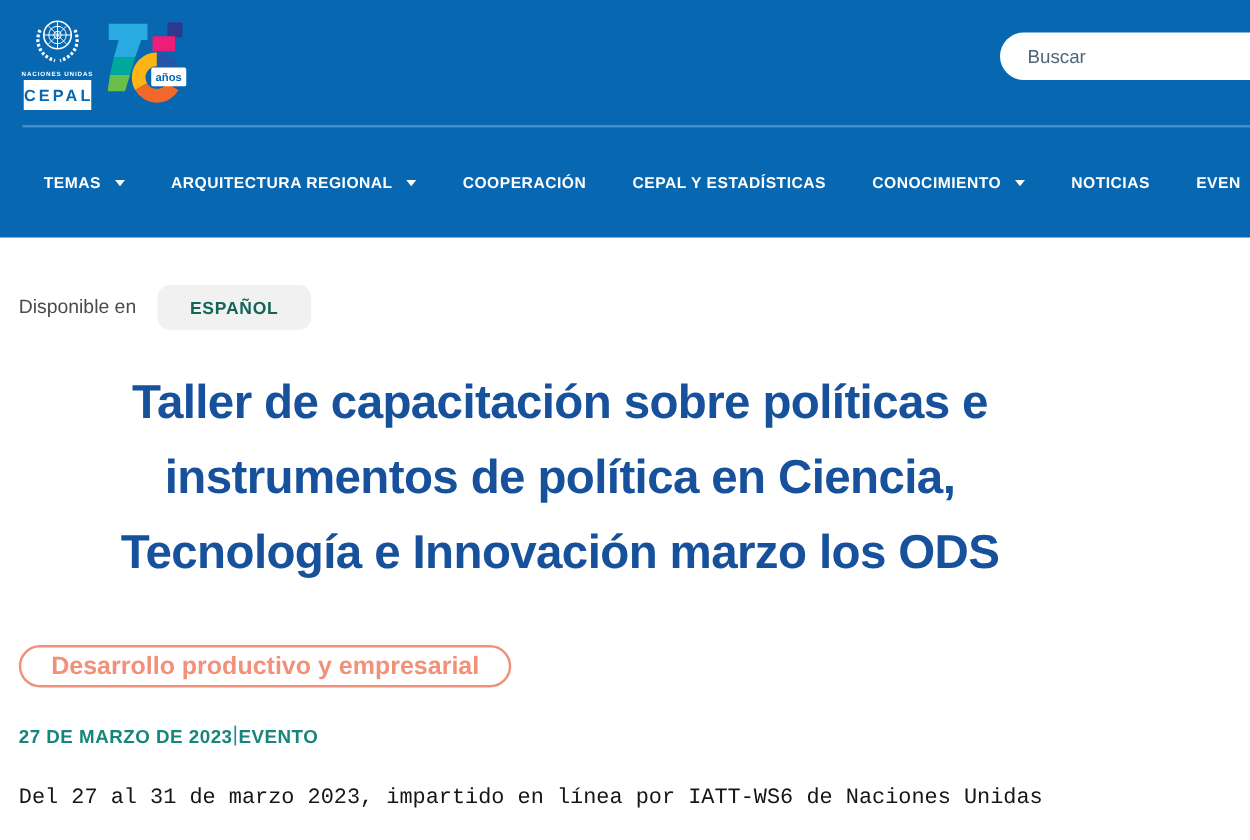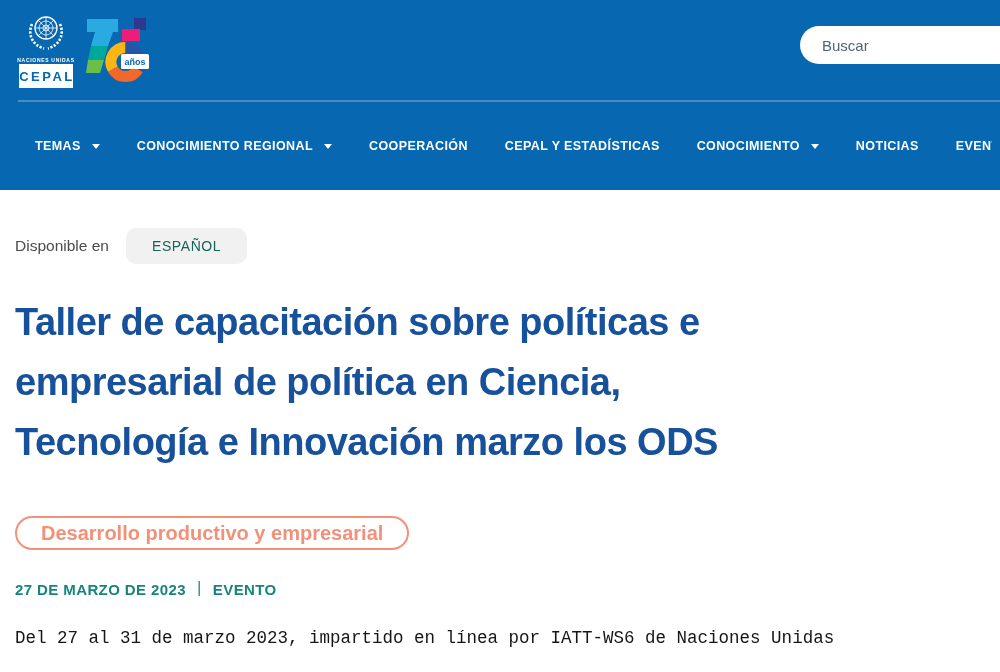--- a/index.html
+++ b/index.html
@@ -34,33 +34,33 @@
             font-size:12.5px;letter-spacing:.4px;cursor:pointer;}
   .caret{width:0;height:0;border-left:4.5px solid transparent;border-right:4.5px solid transparent;
          border-top:5px solid #fff;margin-left:11px;}
 
   
   .content{position:absolute;left:0;top:190px;width:896px;padding:38px 15px 0;box-sizing:border-box;}
 
   .avail-row{display:flex;align-items:center;gap:17px;height:36px;}
   .avail-label{font-size:15.5px;color:#4b4b4b;}
   .lang-pill{background:#f1f1f1;border:none;border-radius:10px;height:36px;padding:0 26px;
-             font-weight:normal;font-size:14px;letter-spacing:.6px;color:#166358;
+             font-weight:bold;font-size:14px;letter-spacing:.6px;color:#166358;
              font-family:"Liberation Sans",sans-serif;cursor:pointer;}
 
   .title{margin:28px 0 0;font-weight:bold;font-size:38px;line-height:60px;color:#17519c;
          letter-spacing:-.5px;}
-  .tline{display:block;white-space:nowrap;}
+  .tline{display:block;white-space:nowrap;text-align:center;}
 
   .topic-row{margin-top:44px;}
   .topic-pill{display:inline-flex;align-items:center;height:30px;padding:0 24px;
               border:2px solid #f2917a;border-radius:18px;color:#f2917a;font-weight:bold;
               font-size:20px;text-decoration:none;cursor:pointer;}
 
-  .meta-row{margin-top:30px;display:flex;align-items:center;gap:11px;height:18px;
+  .meta-row{margin-top:30px;display:flex;align-items:center;height:18px;
             font-weight:bold;font-size:15px;letter-spacing:.4px;color:#17857c;}
   .meta-sep{font-weight:normal;font-size:17px;color:#2d89a8;transform:translateY(-1px);}
 
   .summary{margin:30px 0 0;font-family:Liberation Mono, monospace;font-size:17.5px;color:#161616;}
 </style>
 </head>
 <body>
 
 <div class="viewport">
 
@@ -101,21 +101,21 @@
     <input class="search" type="text" placeholder="Buscar" style="">
 
     <div class="header-divider"></div>
 
     <nav class="main-nav">
       <div class="nav-item">
         <span>TEMAS</span>
         <span class="caret"></span>
       </div>
       <div class="nav-item">
-        <span>CONOCIMIENTO REGIONAL</span>
+        <span>ARQUITECTURA REGIONAL</span>
         <span class="caret"></span>
       </div>
       <div class="nav-item">
         <span>COOPERACIÓN</span>
       </div>
       <div class="nav-item">
         <span>CEPAL Y ESTADÍSTICAS</span>
       </div>
       <div class="nav-item">
         <span>CONOCIMIENTO</span>
@@ -132,21 +132,21 @@
 
   <main class="content">
 
     <div class="avail-row">
       <span class="avail-label">Disponible en</span>
       <button class="lang-pill">ESPAÑOL</button>
     </div>
 
     <h1 class="title">
       <span class="tline">Taller de capacitación sobre políticas e</span>
-      <span class="tline">empresarial de política en Ciencia,</span>
+      <span class="tline">instrumentos de política en Ciencia,</span>
       <span class="tline">Tecnología e Innovación marzo los ODS</span>
     </h1>
 
     <div class="topic-row">
       <a class="topic-pill">Desarrollo productivo y empresarial</a>
     </div>
 
     <div class="meta-row">
       <span class="meta-date">27 DE MARZO DE 2023</span>
       <span class="meta-sep">|</span>

